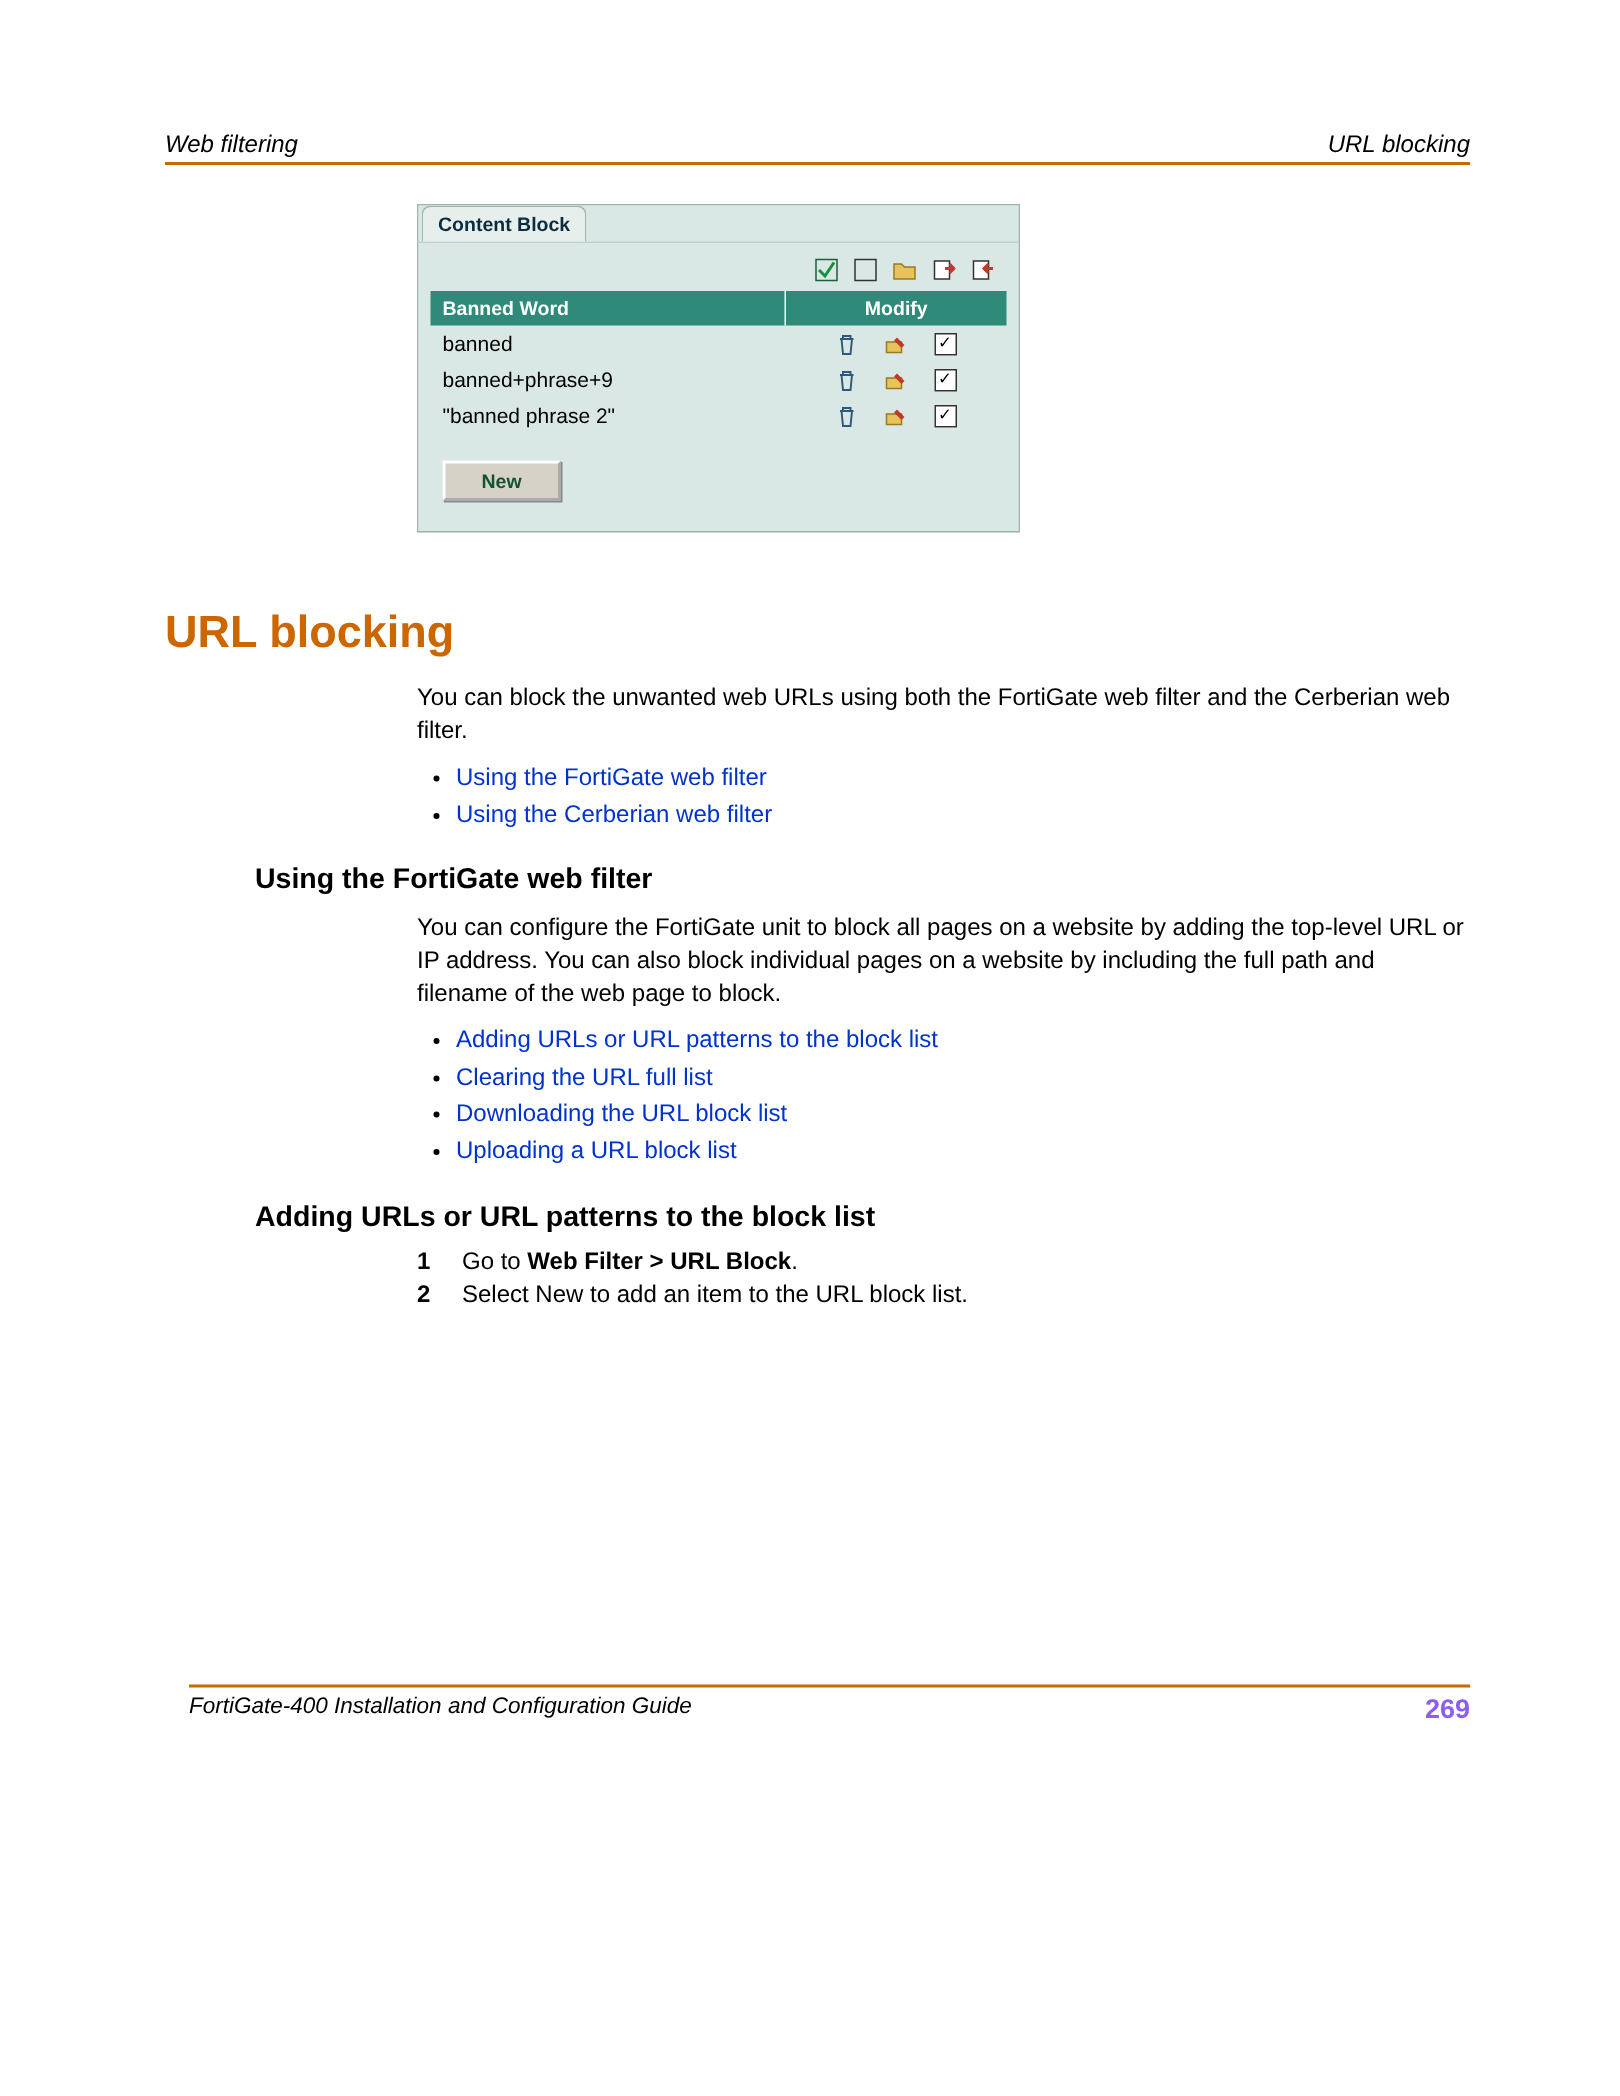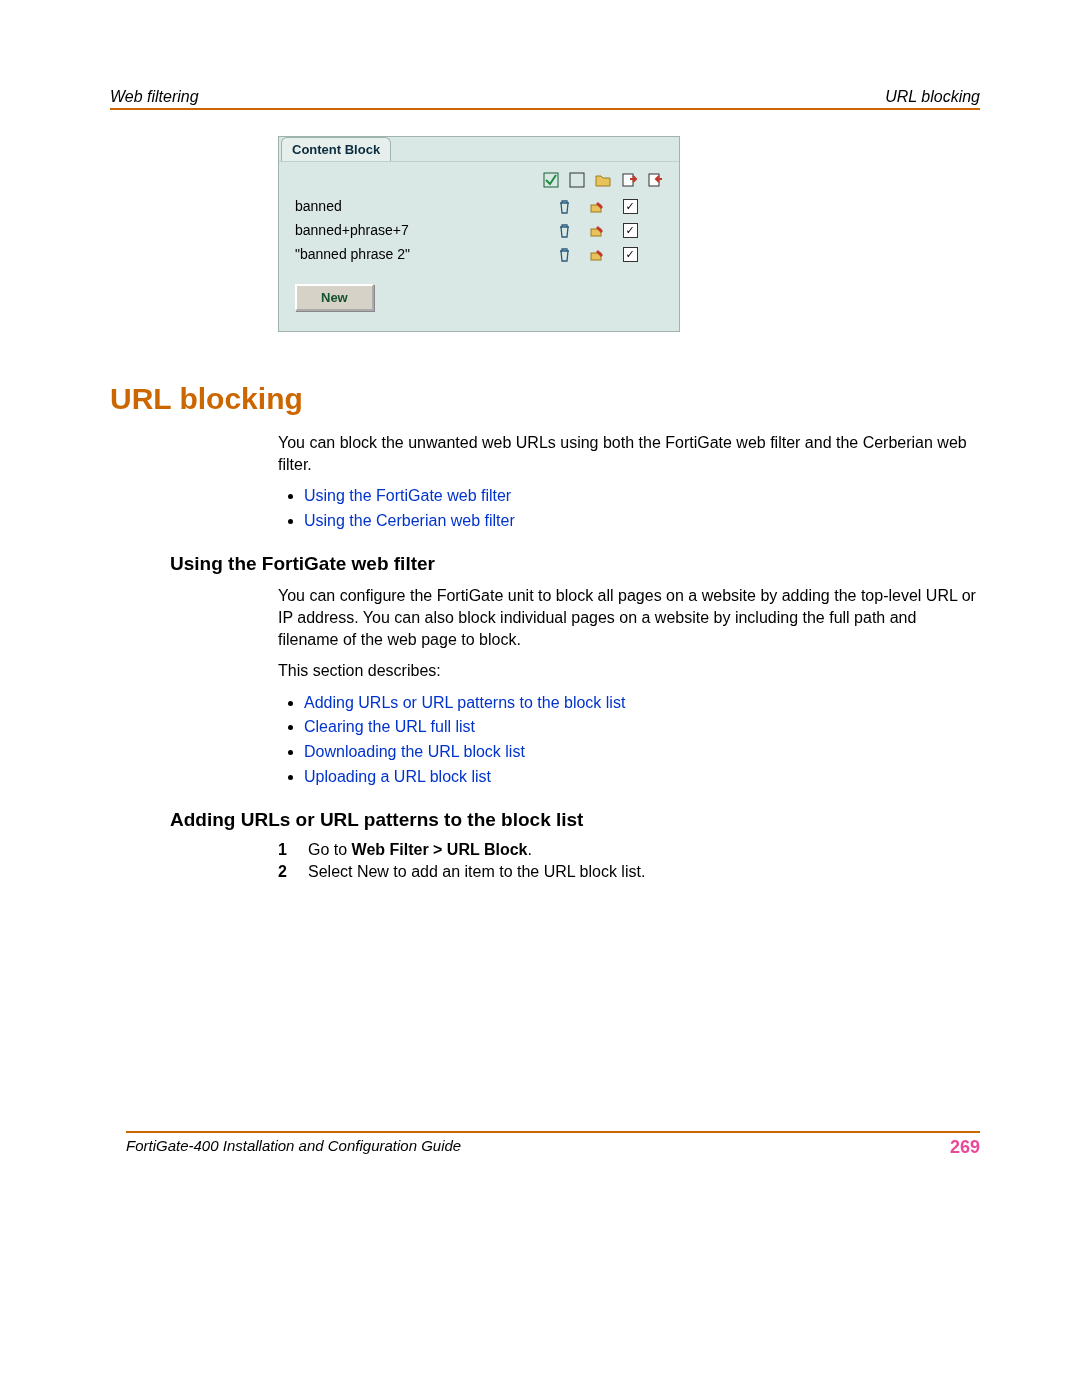--- a/index.html
+++ b/index.html
@@ -163,21 +163,21 @@
     border-top: 2px solid #cc6600;
     display: flex;
     justify-content: space-between;
     align-items: flex-start;
     font-size: 15px;
     font-style: italic;
     padding-top: 4px;
     margin-left: 16px;
   }
   .page-num {
-    color: #ec4899;
+    color: #8b5cf6;
     font-weight: bold;
     font-style: normal;
     font-size: 18px;
   }
   svg { display: block; }
 </style>
 </head>
 <body>
 
 <div class="page">
@@ -217,41 +217,45 @@
                 <path d="M9 7 L15 7 M12 4 L15 7 L12 10" stroke="#c0392b" stroke-width="2" fill="none"></path>
               </svg>
           </span>
           <span class="tb-icon">
             <svg viewBox="0 0 16 16">
                 <rect x="2" y="2" width="10" height="12" fill="#fff" stroke="#333"></rect>
                 <path d="M15 7 L9 7 M12 4 L9 7 L12 10" stroke="#c0392b" stroke-width="2" fill="none"></path>
               </svg>
           </span>
         </div>
+        <div class="table-head">
+          <div class="th-word">Banned Word</div>
+          <div class="th-mod">Modify</div>
+        </div>
 
         <div class="row">
           <div class="cell-word">banned</div>
           <div class="cell-mod">
             <span class="mini-icon">
               <svg viewBox="0 0 15 15">
                   <path d="M3 4 H12 M5 4 V2 H10 V4 M4 4 L5 14 H10 L11 4" stroke="#2d5a7a" fill="none" stroke-width="1.3"></path>
                 </svg>
             </span>
             <span class="mini-icon">
               <svg viewBox="0 0 15 15">
                   <rect x="1" y="6" width="10" height="7" fill="#e8c25a" stroke="#9c7a20"></rect>
                   <path d="M8 3 L13 8 L11 10 L6 5 Z" fill="#c0392b"></path>
                 </svg>
             </span>
             <span class="chk">✓</span>
           </div>
         </div>
 
         <div class="row">
-          <div class="cell-word">banned+phrase+7</div>
+          <div class="cell-word">banned+phrase+9</div>
           <div class="cell-mod">
             <span class="mini-icon">
               <svg viewBox="0 0 15 15">
                   <path d="M3 4 H12 M5 4 V2 H10 V4 M4 4 L5 14 H10 L11 4" stroke="#2d5a7a" fill="none" stroke-width="1.3"></path>
                 </svg>
             </span>
             <span class="mini-icon">
               <svg viewBox="0 0 15 15">
                   <rect x="1" y="6" width="10" height="7" fill="#e8c25a" stroke="#9c7a20"></rect>
                   <path d="M8 3 L13 8 L11 10 L6 5 Z" fill="#c0392b"></path>
@@ -290,21 +294,20 @@
     <p>You can block the unwanted web URLs using both the FortiGate web filter and the Cerberian web filter.</p>
     <ul class="links">
       <li><a href="#" class="link">Using the FortiGate web filter</a></li>
       <li><a href="#" class="link">Using the Cerberian web filter</a></li>
     </ul>
   </div>
 
   <div class="h2 h2-indent">Using the FortiGate web filter</div>
   <div class="body-block">
     <p>You can configure the FortiGate unit to block all pages on a website by adding the top-level URL or IP address. You can also block individual pages on a website by including the full path and filename of the web page to block.</p>
-    <p>This section describes:</p>
     <ul class="links">
       <li><a href="#" class="link">Adding URLs or URL patterns to the block list</a></li>
       <li><a href="#" class="link">Clearing the URL full list</a></li>
       <li><a href="#" class="link">Downloading the URL block list</a></li>
       <li><a href="#" class="link">Uploading a URL block list</a></li>
     </ul>
   </div>
 
   <div class="h2 h2-indent">Adding URLs or URL patterns to the block list</div>
   <div class="steps">

